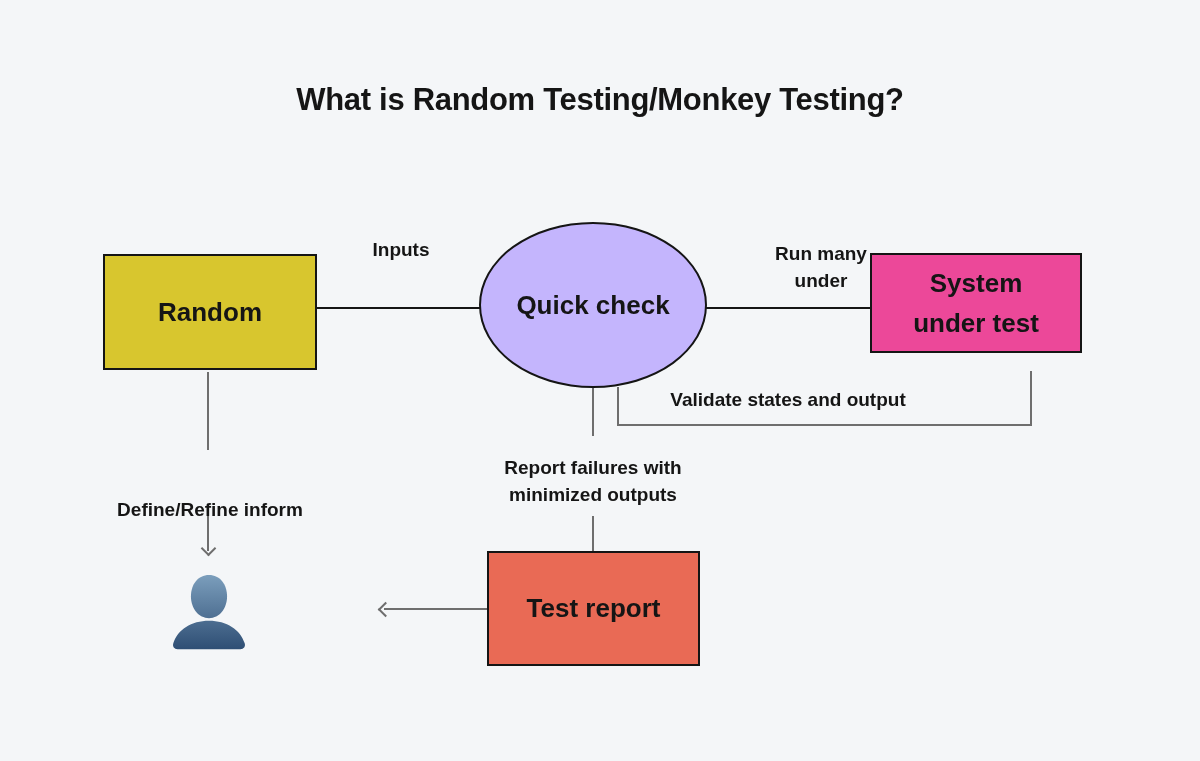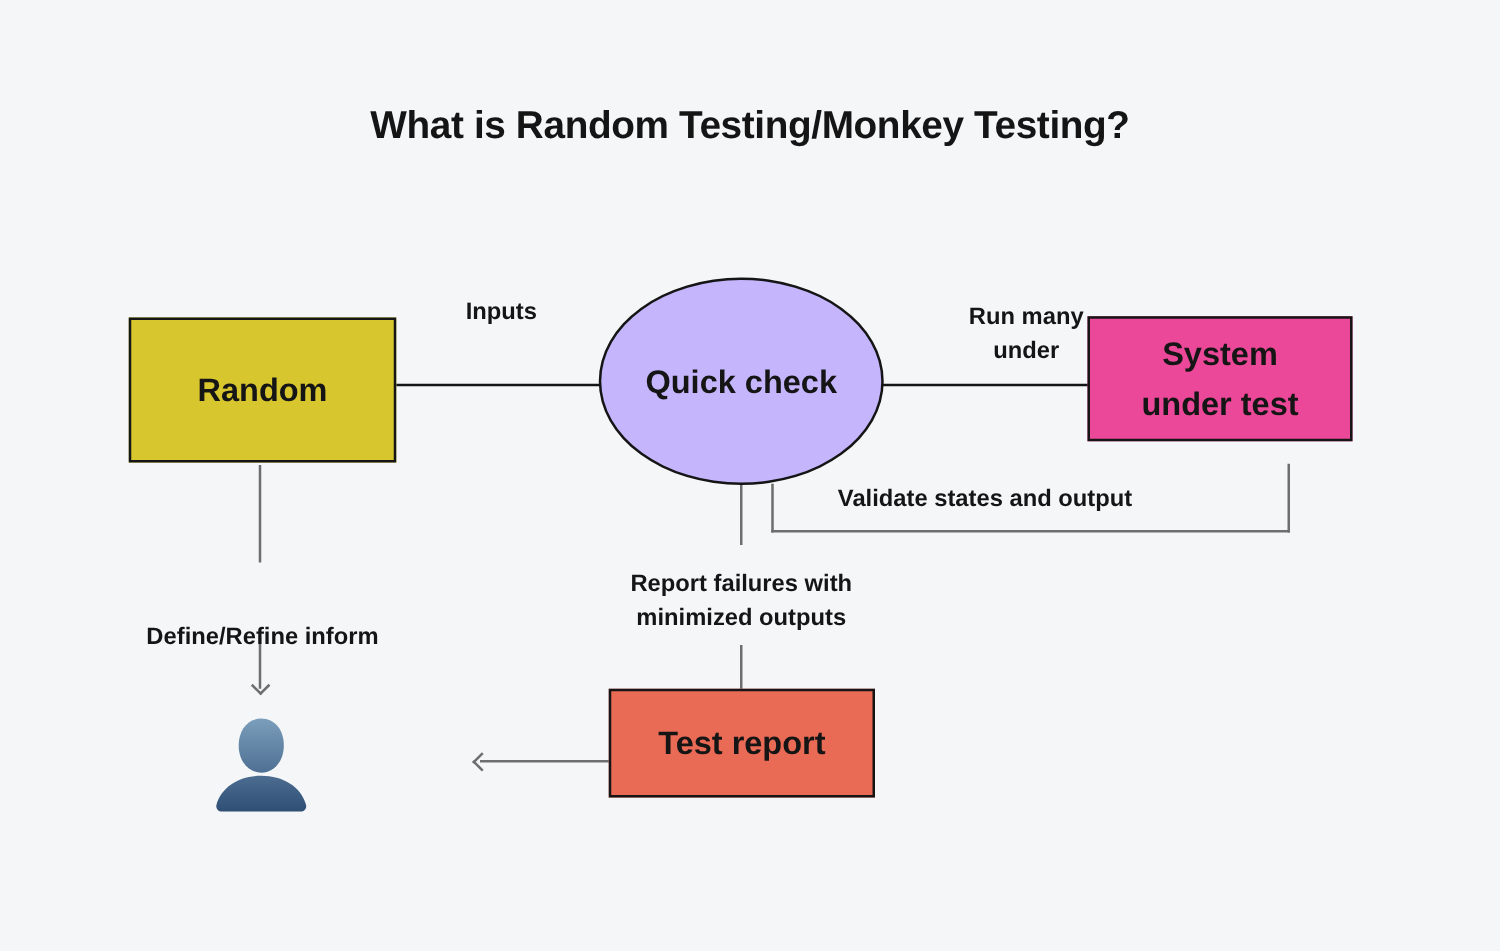--- a/index.html
+++ b/index.html
@@ -16,21 +16,21 @@
   }
   .node {
     position:absolute; display:flex; flex-direction:column;
     align-items:center; justify-content:center;
     font-weight:700; font-size:26px; text-align:center;
     box-sizing:border-box; border:2px solid #151515;
   }
   .node-formal   { left:103px; top:254px; width:214px; height:116px; background:#d8c62e; }
   .node-ellipse  { left:479px; top:222px; width:228px; height:166px; background:#c4b5fd; border-radius:50%; }
   .node-sut      { left:870px; top:253px; width:212px; height:100px; background:#ec4899; line-height:40px; }
-  .node-report   { left:487px; top:551px; width:213px; height:87px; background:#e96a55; }
+  .node-report   { left:487px; top:551px; width:213px; height:115px; background:#e96a55; }
   .edge-label {
     position:absolute; transform:translateX(-50%);
     font-weight:700; font-size:19px; text-align:center;
     line-height:27px; white-space:nowrap;
   }
   .lbl-inputs   { left:401px; top:224px;margin-top:12px; }
   .lbl-runmany  { left:785px; top:240px;margin-left:36px; }
   .lbl-validate { left:788px; top:386px; }
   .lbl-define   { left:210px; top:464px;margin-top:32px; }
   .lbl-report   { left:593px; top:454px; }

